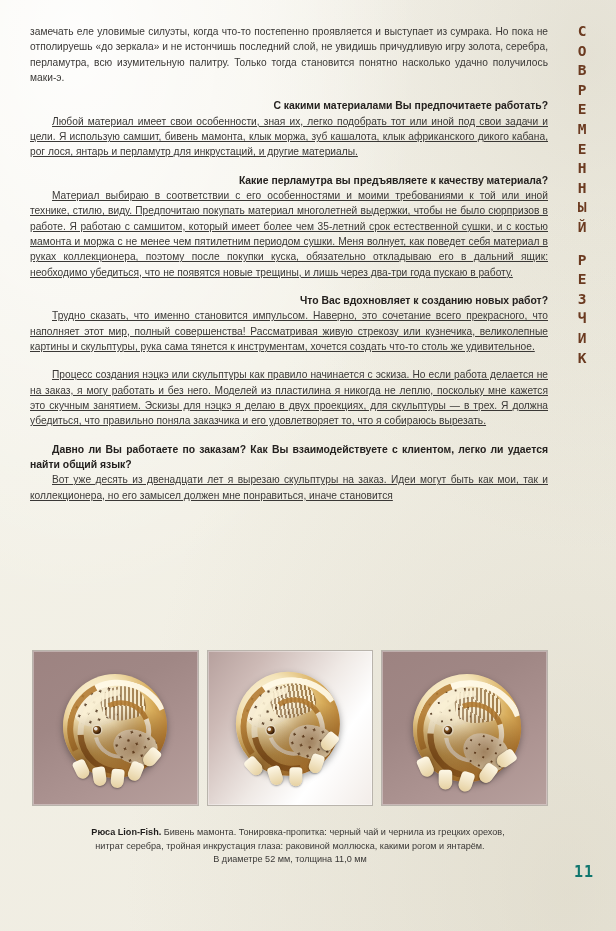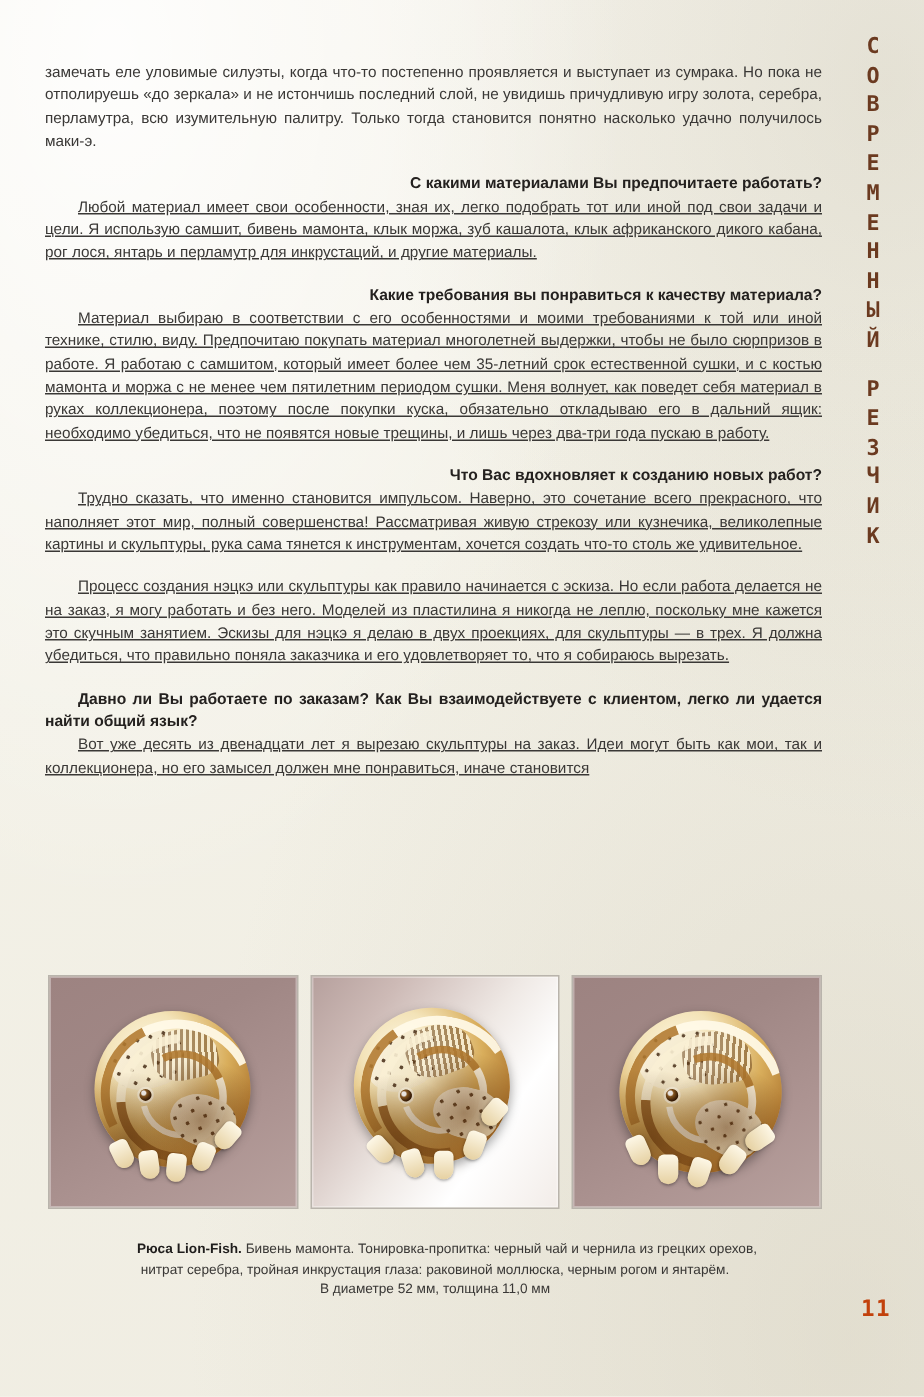--- a/index.html
+++ b/index.html
@@ -16,21 +16,21 @@
     position:absolute;inset:0;
     background:
       radial-gradient(ellipse at 12% 4%, rgba(255,255,255,.85) 0%, rgba(255,255,255,0) 45%),
       radial-gradient(ellipse at 92% 96%, rgba(206,200,180,.40) 0%, rgba(206,200,180,0) 55%),
       radial-gradient(ellipse at 96% 6%, rgba(198,192,172,.35) 0%, rgba(198,192,172,0) 40%),
       linear-gradient(160deg,#f7f5ee 0%,#f3f1e7 40%,#efece1 100%);
     pointer-events:none;
   }
   .content{
     position:absolute;
-    left:30px; top:41px;
+    left:30px; top:24px;
     width:518px;
   }
   p.body{
     margin:0;
     font-size:10.2px;
     line-height:15.35px;
     text-align:justify;
     color:#3a3836;
     letter-spacing:.02px;
   }
@@ -66,21 +66,21 @@
   }
   .spine-title span{ display:block; }
   .spine-title span.sp{ height:13px; }
 
   .page-no{
     position:absolute;
     right:22px; bottom:50px;
     font-family:"DejaVu Sans Mono", monospace;
     font-size:15px;
     font-weight:bold;
-    color:#c2410c;
+    color:#0f766e;
     letter-spacing:1px;
   }
 
   
   .photos{
     position:absolute;
     left:32px; top:650px;
     width:516px; height:156px;
     display:flex;
     gap:8px;
@@ -189,21 +189,21 @@
 
 <div class="content">
 
   <p class="body">замечать еле уловимые силуэты, когда что-то постепенно проявляется и выступает из сумрака. Но пока не отполируешь «до зеркала» и не истончишь последний слой, не увидишь причудливую игру золота, серебра, перламутра, всю изумительную палитру. Только тогда становится понятно насколько удачно получилось маки-э.</p>
 
   <div class="gap-before-q"></div>
   <h2 class="q">С какими материалами Вы предпочитаете работать?</h2>
   <p class="body indent">Любой материал имеет свои особенности, зная их, легко подобрать тот или иной под свои задачи и цели. Я использую самшит, бивень мамонта, клык моржа, зуб кашалота, клык африканского дикого кабана, рог лося, янтарь и перламутр для инкрустаций, и другие материалы.</p>
 
   <div class="gap-before-q"></div>
-  <h2 class="q">Какие требования вы понравиться к качеству материала?</h2>
+  <h2 class="q">Какие перламутра вы предъявляете к качеству материала?</h2>
   <p class="body indent">Материал выбираю в соответствии с его особенностями и моими требованиями к той или иной технике, стилю, виду. Предпочитаю покупать материал многолетней выдержки, чтобы не было сюрпризов в работе. Я работаю с самшитом, который имеет более чем 35-летний срок естественной сушки, и с костью мамонта и моржа с не менее чем пятилетним периодом сушки. Меня волнует, как поведет себя материал в руках коллекционера, поэтому после покупки куска, обязательно откладываю его в дальний ящик: необходимо убедиться, что не появятся новые трещины, и лишь через два-три года пускаю в работу.</p>
 
   <div class="gap-before-q"></div>
   <h2 class="q">Что Вас вдохновляет к созданию новых работ?</h2>
   <p class="body indent">Трудно сказать, что именно становится импульсом. Наверно, это сочетание всего прекрасного, что наполняет этот мир, полный совершенства! Рассматривая живую стрекозу или кузнечика, великолепные картины и скульптуры, рука сама тянется к инструментам, хочется создать что-то столь же удивительное.</p>
 
   <div class="gap-before-q"></div>
   <p class="body indent">Процесс создания нэцкэ или скульптуры как правило начинается с эскиза. Но если работа делается не на заказ, я могу работать и без него. Моделей из пластилина я никогда не леплю, поскольку мне кажется это скучным занятием. Эскизы для нэцкэ я делаю в двух проекциях, для скульптуры — в трех. Я должна убедиться, что правильно поняла заказчика и его удовлетворяет то, что я собираюсь вырезать.</p>
 
   <div class="gap-before-q"></div>
@@ -294,17 +294,17 @@
       <div class="tip" style="left:50px;top:94px;transform:rotate(12deg);"></div>
       <div class="tip" style="left:70px;top:84px;transform:rotate(30deg);"></div>
       <div class="tip" style="left:86px;top:68px;transform:rotate(50deg);"></div>
     </div>
   </div>
 
 </div>
 
 <div class="caption">
   <b>Рюса Lion-Fish.</b><span> Бивень мамонта. Тонировка-пропитка: черный чай и чернила из грецких орехов,</span><br>
-  <span>нитрат серебра, тройная инкрустация глаза: раковиной моллюска, черным рогом и янтарём.</span><br>
+  <span>нитрат серебра, тройная инкрустация глаза: раковиной моллюска, какими рогом и янтарём.</span><br>
   <span>В диаметре 52 мм, толщина 11,0 мм</span>
 </div>
 
 <div class="page-no">11</div>
 
 </body></html>

